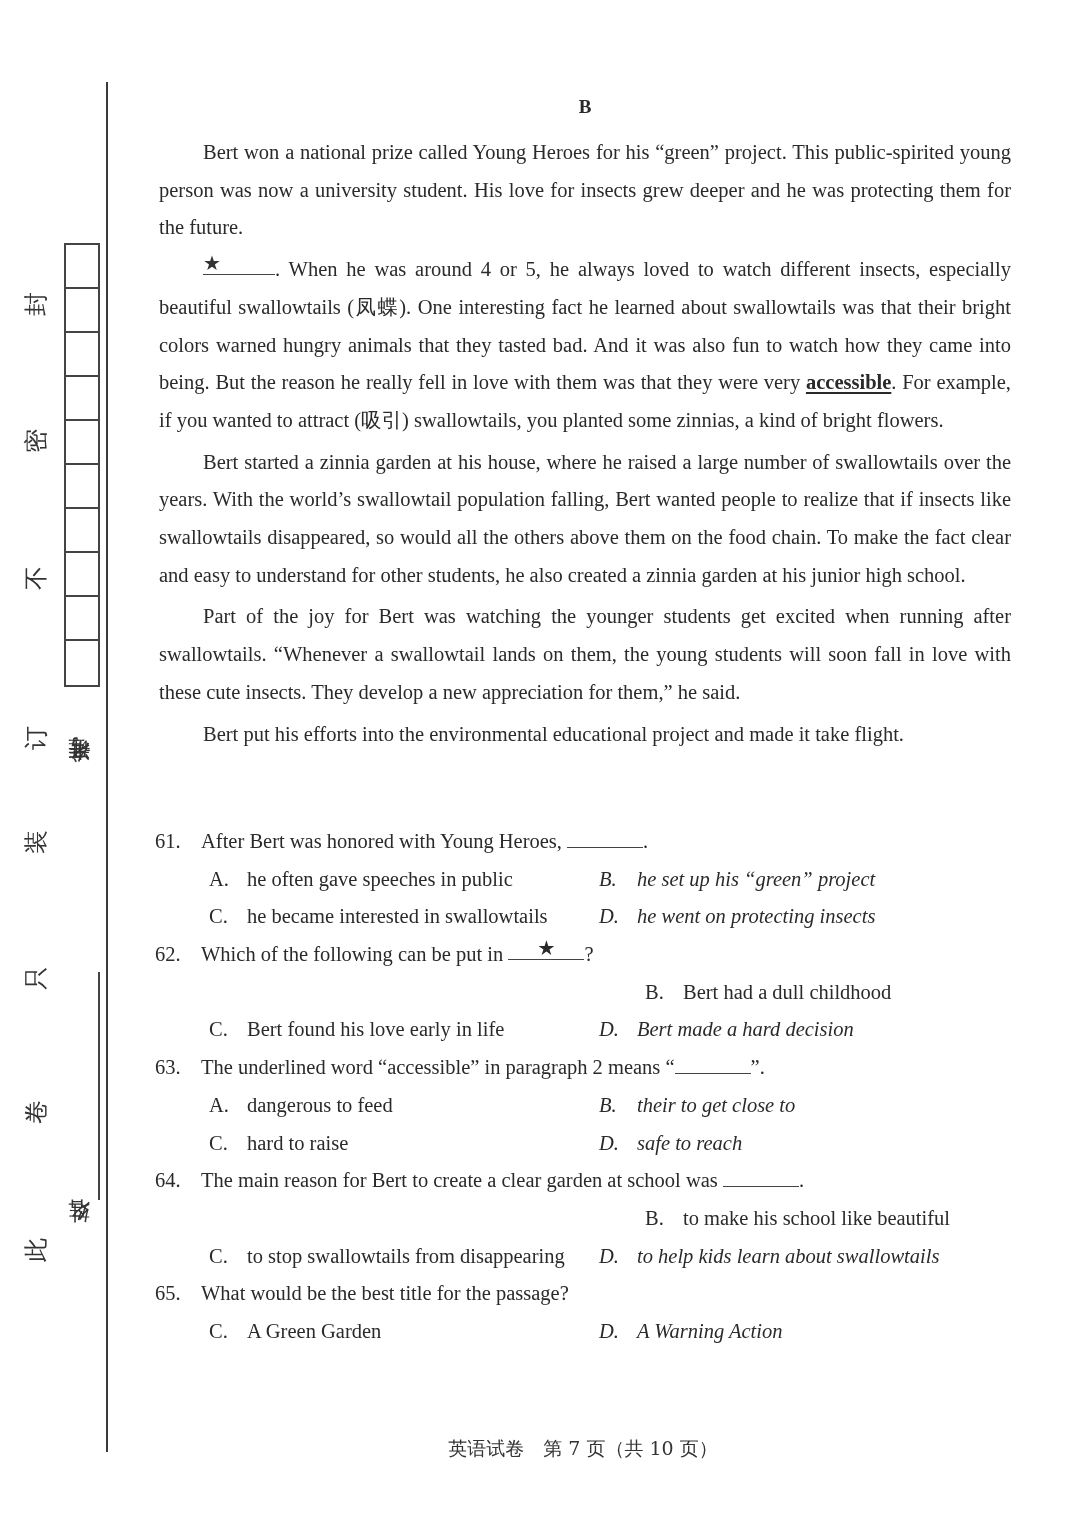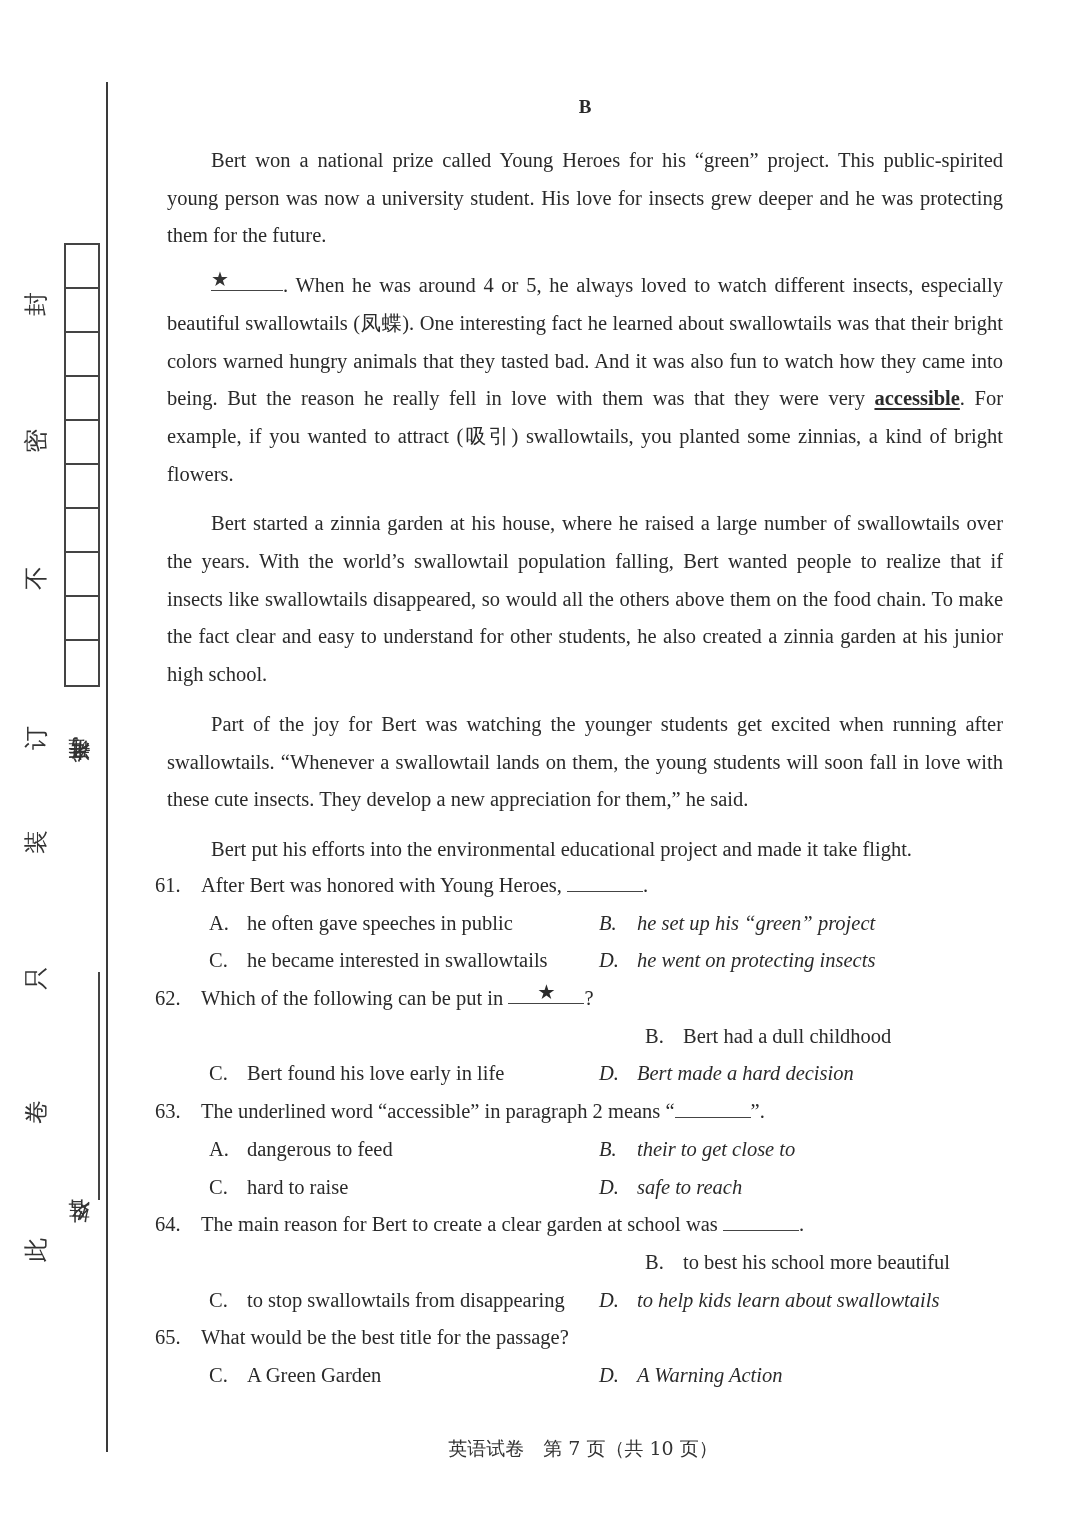--- a/index.html
+++ b/index.html
@@ -15,30 +15,30 @@
   .id-box:last-child { border-bottom:none; }
   .vert-label { position:absolute; left:64px; width:40px; font-size:22px; color:#333;
                 font-family:"DejaVu Sans",sans-serif; writing-mode:vertical-rl; transform:rotate(180deg);
                 letter-spacing:2px; text-align:center; }
   .name-line { position:absolute; left:98px; top:972px; width:2px; height:228px; background:#444; }
 
   
   .section-letter { position:absolute; left:0; width:1170px; top:96px; text-align:center;
                     font-weight:bold; font-size:19px; }
   .content { position:absolute; left:155px; top:130px; width:860px; font-size:20.5px; line-height:37.7px; }
-  .para { margin:12px; text-indent:44px; text-align:justify; text-align-last:left; }
+  .para { margin:4px; text-indent:44px; text-align:justify; text-align-last:left; }
   .blank { display:inline-block; width:72px; border-bottom:1.5px solid #444; text-align:center;
            text-indent:0; line-height:22px; position:relative; top:-6px; }
   .blank .star { font-size:20px; color:#333; }
   .blank-q { display:inline-block; border-bottom:1.5px solid #444; width:76px; height:20px; vertical-align:baseline; }
   .blank-star-q { display:inline-block; width:76px; border-bottom:1.5px solid #444; text-align:center;
                   line-height:22px; position:relative; top:-6px; }
   .uword { font-weight:bold; text-decoration:underline; text-underline-offset:3px; }
 
-  .questions { position:absolute; left:155px; top:867px; width:880px; font-size:20.5px; }
+  .questions { position:absolute; left:155px; top:823px; width:880px; font-size:20.5px; }
   .q-stem { height:37.7px; line-height:37.7px; }
   .q-num { display:inline-block; width:46px; }
   .opt-row { height:37.7px; line-height:37.7px; display:flex;justify-content:flex-end; }
   .opt { width:436px; padding-left:46px; box-sizing:border-box; }
   .opt + .opt { padding-left:0;font-style:italic; }
   .opt-letter { display:inline-block; width:38px; }
 
   .footer { position:absolute; top:1436px; left:0; width:1166px; text-align:center; font-size:19px;
             font-family:"DejaVu Serif",serif; color:#333; }
 </style>
@@ -123,21 +123,21 @@
       <div class="opt"><span class="opt-letter">C.</span><span>hard to raise</span></div>
       <div class="opt"><span class="opt-letter">D.</span><span>safe to reach</span></div>
     </div>
   </div>
 
   <div class="question">
     <div class="q-stem">
       <span class="q-num">64.</span><span>The main reason for Bert to create a clear garden at school was </span><span class="blank-q"></span><span>.</span>
     </div>
     <div class="opt-row">
-      <div class="opt"><span class="opt-letter">B.</span><span>to best his school more beautiful</span></div>
+      <div class="opt"><span class="opt-letter">B.</span><span>to make his school like beautiful</span></div>
     </div>
     <div class="opt-row">
       <div class="opt"><span class="opt-letter">C.</span><span>to stop swallowtails from disappearing</span></div>
       <div class="opt"><span class="opt-letter">D.</span><span>to help kids learn about swallowtails</span></div>
     </div>
   </div>
 
   <div class="question">
     <div class="q-stem">
       <span class="q-num">65.</span><span>What would be the best title for the passage?</span>

